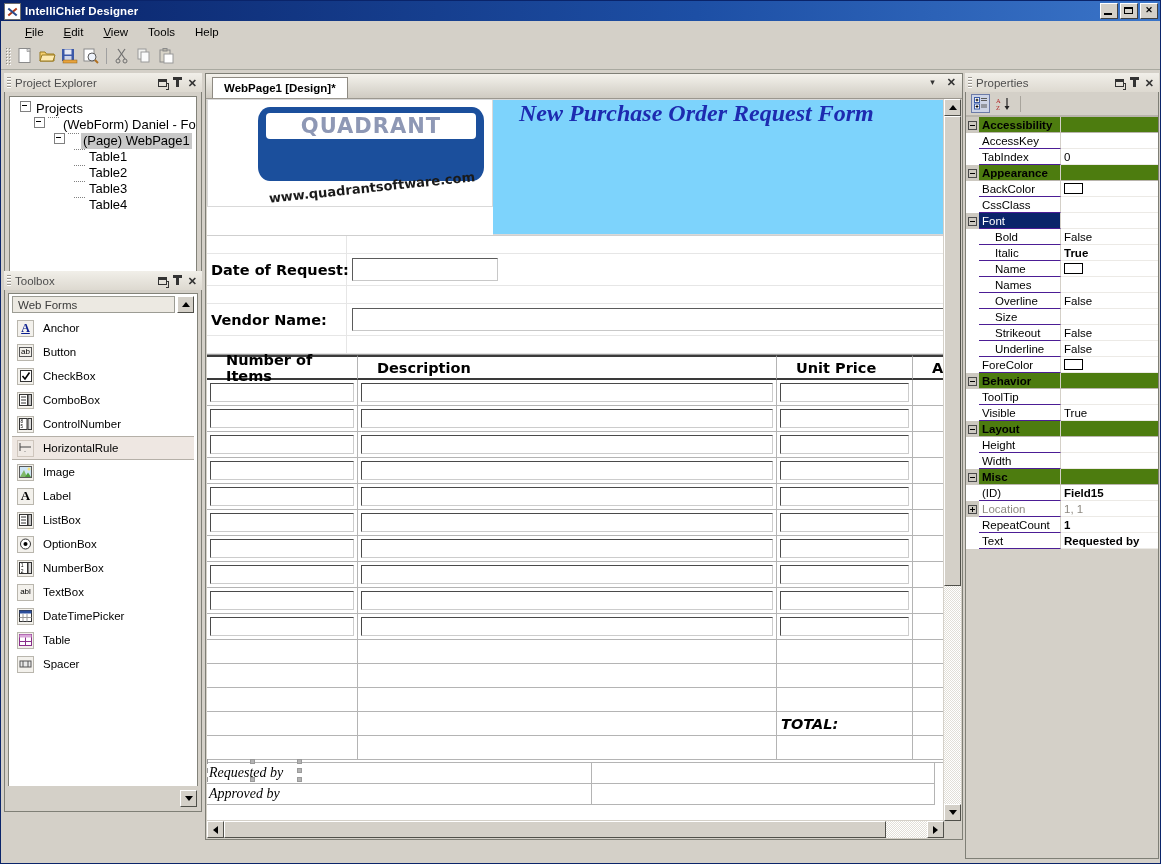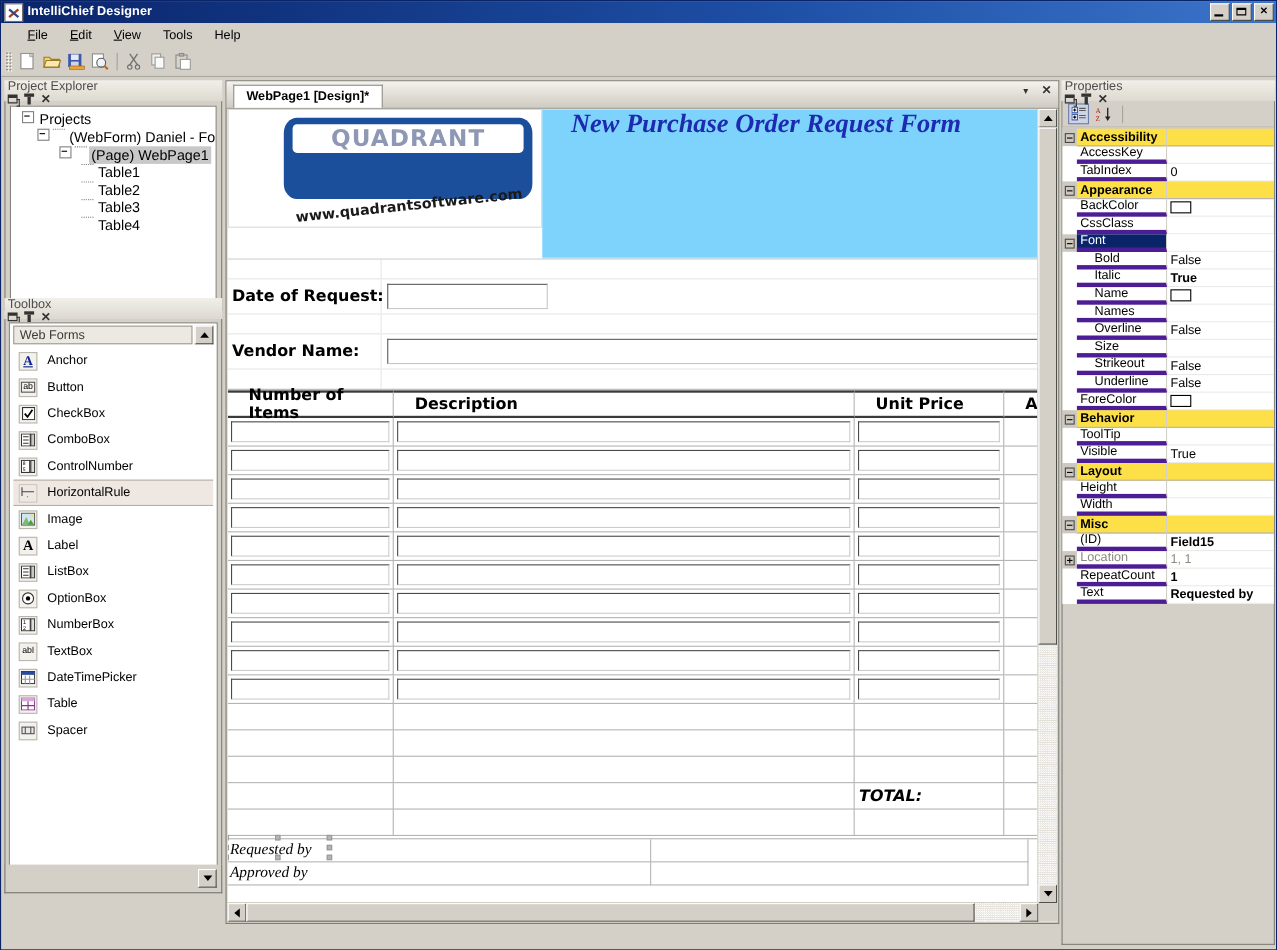--- a/index.html
+++ b/index.html
@@ -49,22 +49,22 @@
   .tsep{width:1px;height:16px;background:#a0a0a0;margin:0 4px;}
 
   
   .body-area{position:absolute;left:1px;top:69px;right:1px;bottom:21px;}
   .left-col{position:absolute;left:2px;top:3px;width:198px;bottom:2px;}
   .center-col{position:absolute;left:203px;top:3px;right:196px;bottom:2px;}
   .right-col{position:absolute;right:0px;top:3px;width:194px;bottom:2px;}
 
   
   .panel{background:#d4d0c8;}
-  .panel-head{height:19px;display:flex;align-items:flex-start;padding-left:3px;
-              background:linear-gradient(to bottom,#f1efe9,#ddd9d0);flex-direction:column;}
+  .panel-head{height:19px;display:flex;align-items:center;padding-left:3px;
+              background:linear-gradient(to bottom,#f1efe9,#ddd9d0);}
   .panel-head .pgrip{width:4px;height:13px;margin-right:4px;
       background-image:radial-gradient(#fff 45%,transparent 46%),radial-gradient(#9a968e 45%,transparent 46%);
       background-size:2px 3px,2px 3px;background-position:1px 1px,0 0;}
   .panel-title{flex:1 1 auto;font-size:11.5px;color:#4d4d4d;}
   .ph-btns{display:flex;align-items:center;gap:6px;padding-right:5px;}
   .ph-btn{font-size:11px;color:#333;line-height:10px;cursor:default;}
   .ico-win{width:9px;height:8px;border:1px solid #333;border-top-width:3px;display:inline-block;box-sizing:border-box;position:relative;}
   .ico-win:after{content:"";position:absolute;right:-3px;top:1px;width:3px;height:7px;border:1px solid #333;border-left:none;box-sizing:border-box;}
   .ico-pin{display:inline-block;width:9px;height:10px;position:relative;}
   .ico-pin:before{content:"";position:absolute;left:0;top:0;width:9px;height:3px;background:#333;}
@@ -209,25 +209,25 @@
   .pt-sep{width:1px;height:16px;background:#a8a49c;margin:0 3px;}
   .grid{background:#fff;border-top:1px solid #b8b4ac;}
   .grow{display:flex;height:16px;align-items:stretch;font-size:11.5px;}
   .grow.cat{background:#cdc9c1;font-weight:bold;}
   .gexp{width:13px;flex:0 0 auto;display:flex;align-items:center;justify-content:center;
         background:#cdc9c1;}
   .gexp-box{width:9px;height:9px;border:1px solid #4a4a4a;background:#cdc9c1;position:relative;box-sizing:border-box;}
   .gexp-box:before{content:"";position:absolute;left:1px;top:3px;width:5px;height:1px;background:#000;}
   .gexp-box.plus:after{content:"";position:absolute;left:3px;top:1px;width:1px;height:5px;background:#000;}
   .gname{width:82px;flex:0 0 auto;box-sizing:border-box;padding-left:3px;
-         display:flex;align-items:center;border-right:1px solid #d4d0c8;border-bottom:4px solid #4c1d95;
+         display:flex;align-items:center;border-right:1px solid #d4d0c8;border-bottom:1px solid #4c1d95;
          overflow:hidden;white-space:nowrap;}
   .gval{flex:1 1 auto;box-sizing:border-box;padding-left:3px;display:flex;align-items:center;
         border-bottom:1px solid #eceae6;overflow:hidden;white-space:nowrap;}
-  .grow.cat .gname,.grow.cat .gval{border-bottom:1px solid #b8b4ac;background:#fde047;}
+  .grow.cat .gname,.grow.cat .gval{border-bottom:1px solid #b8b4ac;background:#4d7c0f;}
   .grow.sel .gname{background:#0a246a;color:#fff;}
   .grow.sel .gval{background:#fff;}
   .indent{padding-left:16px;}
   .bold{font-weight:bold;}
   .dim{color:#8e8a82;}
   .colorswatch{width:19px;height:11px;background:#fff;border:1px solid #000;box-sizing:border-box;}
 
   
   .statusbar{position:absolute;left:1px;right:1px;bottom:1px;height:19px;background:#d4d0c8;
              border-top:1px solid #f2f0ec;display:flex;align-items:center;padding-left:8px;font-size:11px;color:#3b3b3b;}

